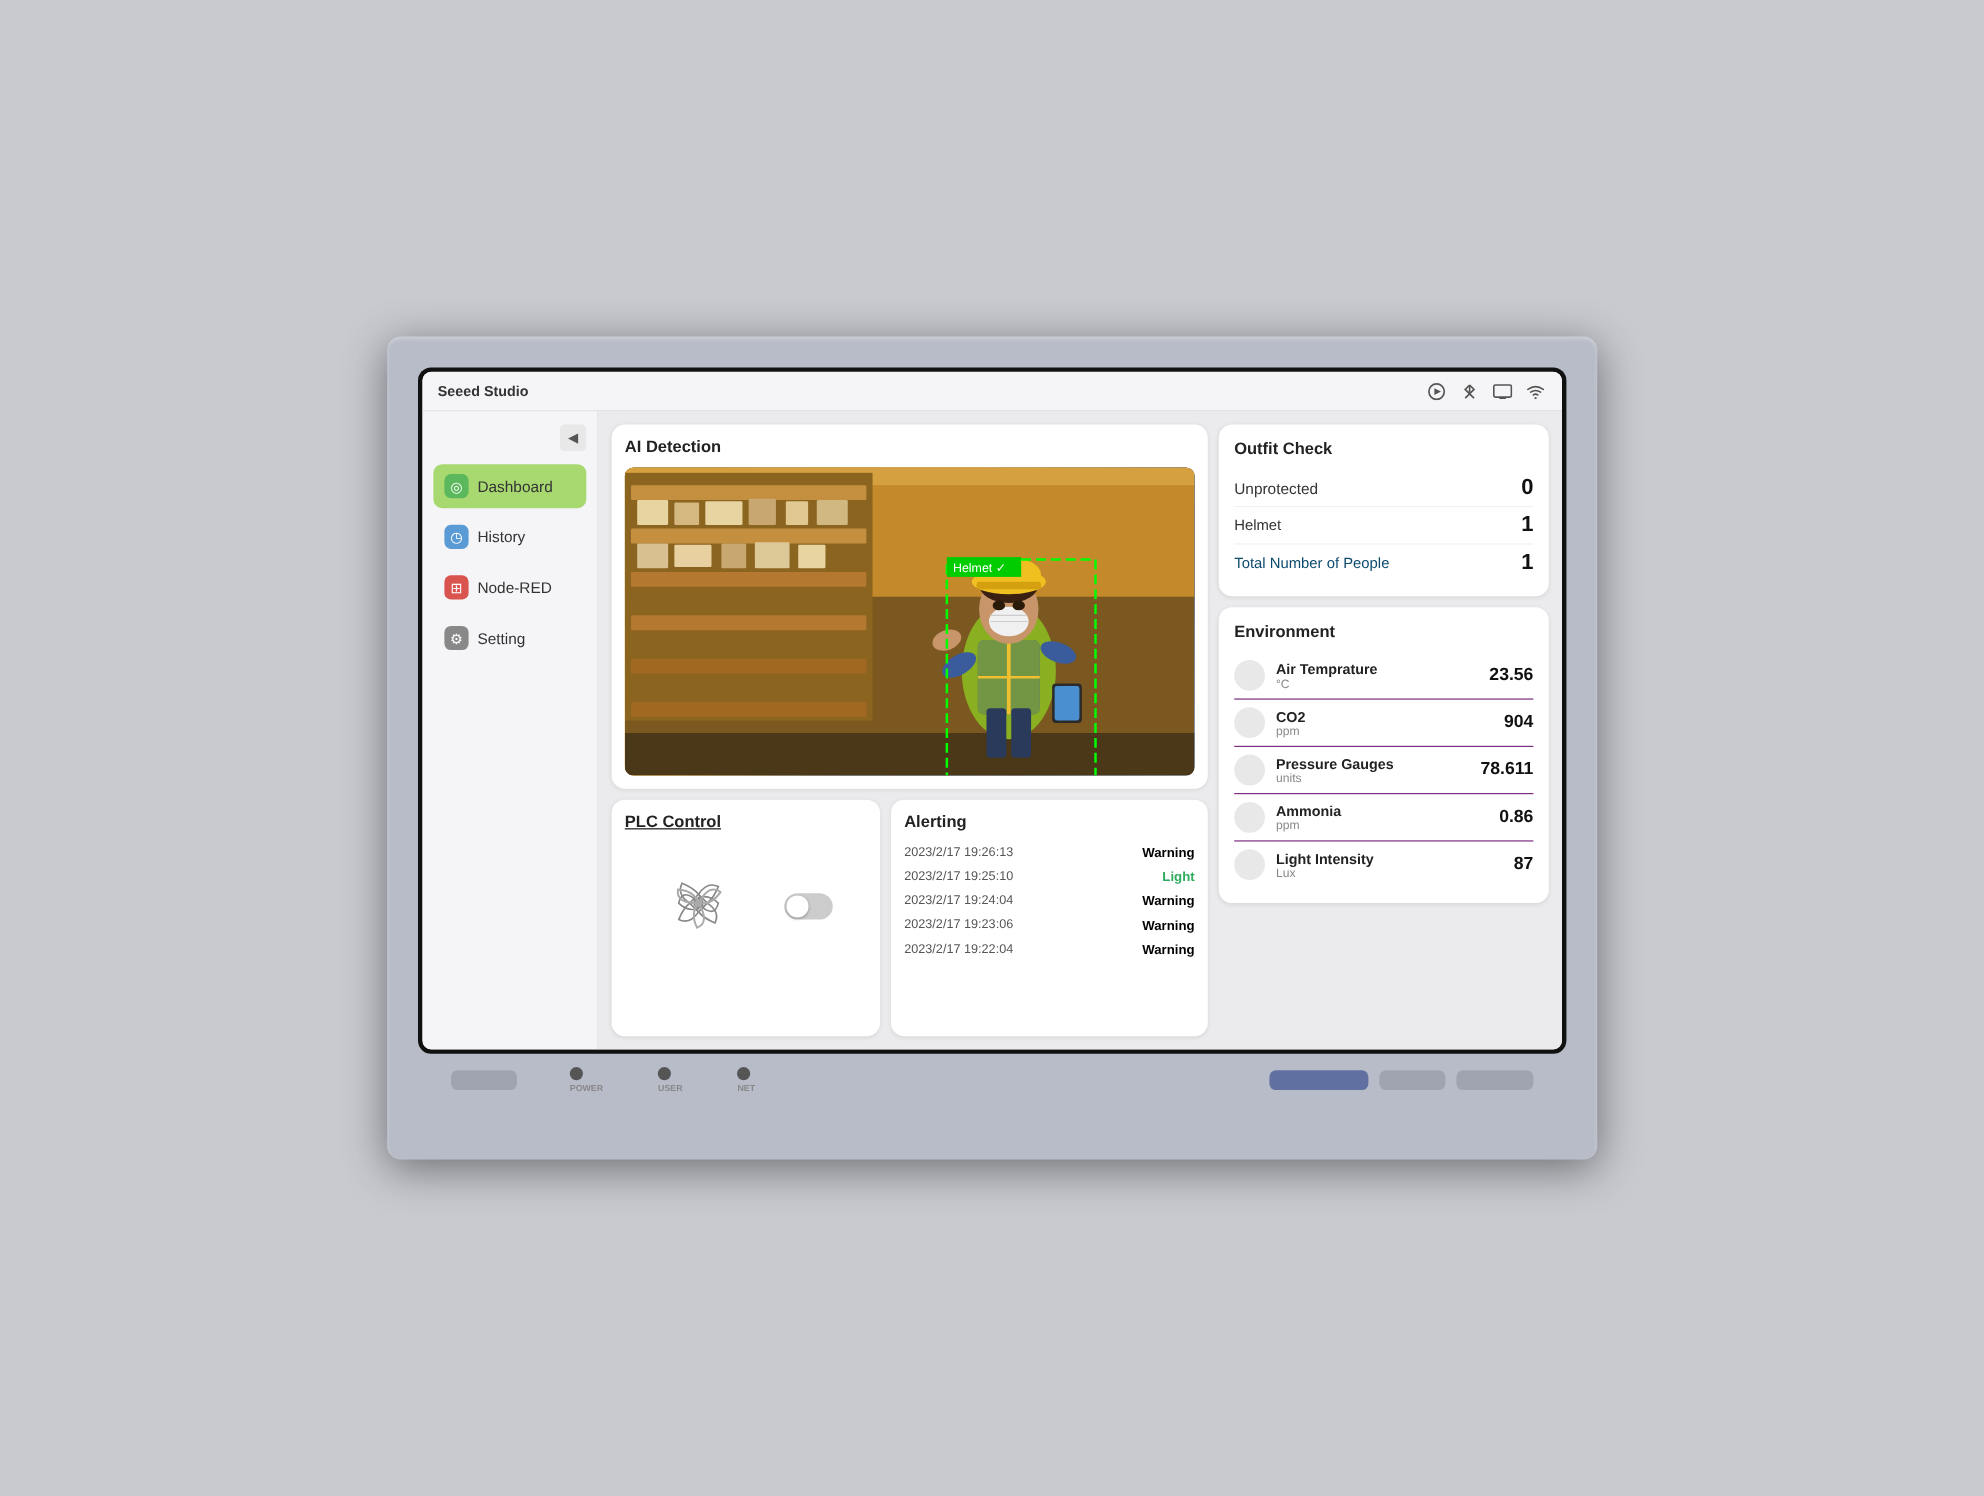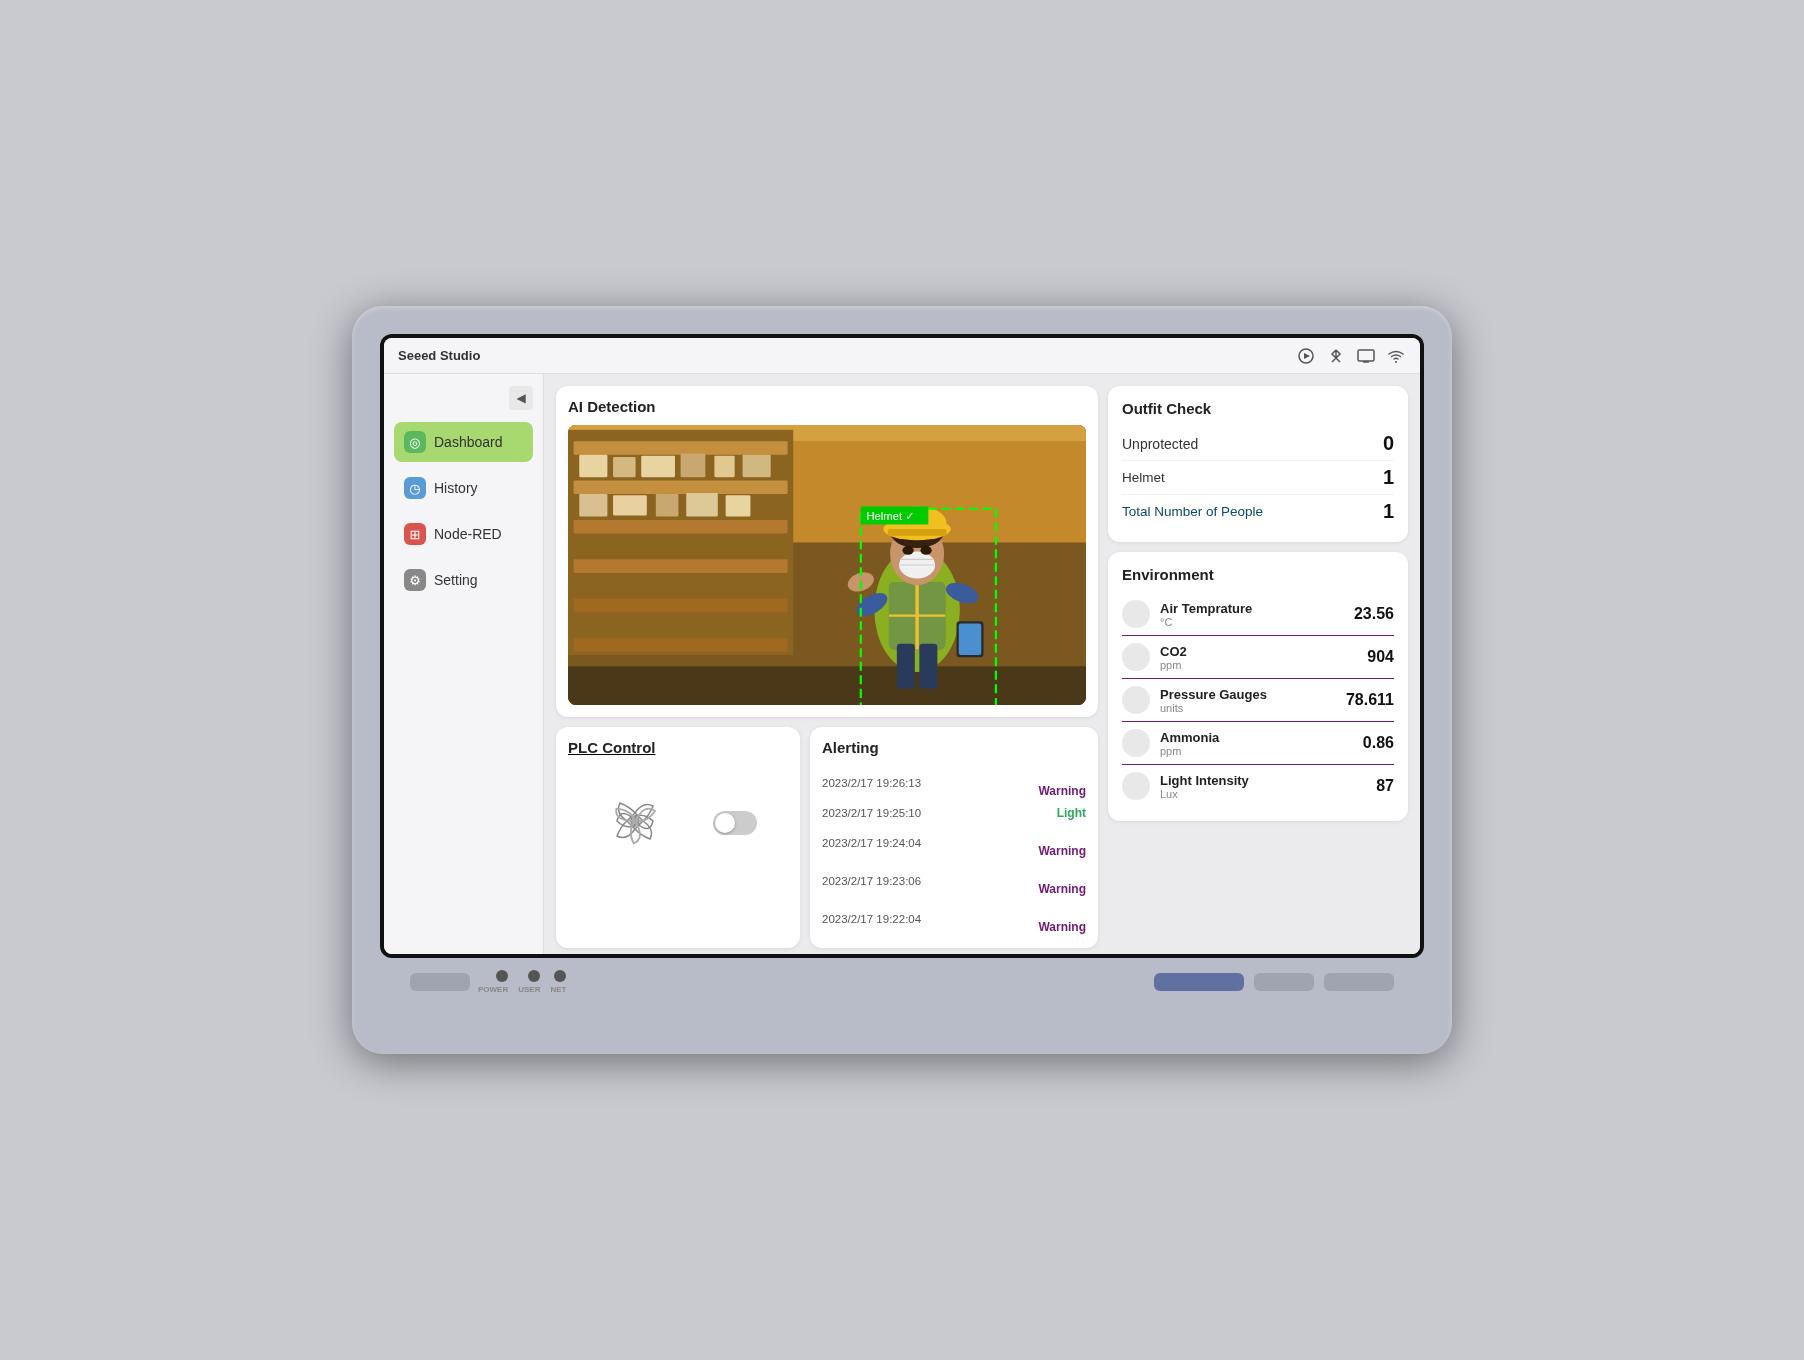--- a/index.html
+++ b/index.html
@@ -8,21 +8,21 @@
       display: flex;
       align-items: center;
       justify-content: center;
       min-height: 100vh;
       font-family: -apple-system, BlinkMacSystemFont, 'Segoe UI', sans-serif;
     }
 
     .device-outer {
       width: 1100px;
       background: #b8bcc8;
-      border-radius: 31px;
+      border-radius: 12px;
       padding: 28px 28px 60px 28px;
       box-shadow: 0 8px 40px rgba(0,0,0,0.45), inset 0 2px 4px rgba(255,255,255,0.3);
       position: relative;
     }
 
     .screen-bezel {
       background: #111;
       border-radius: 12px;
       padding: 4px;
     }
@@ -237,21 +237,21 @@
       align-items: center;
       font-size: 12px;
       padding: 2px 0;
     }
 
     .alert-time {
       color: #555;
       font-size: 11.5px;
     }
 
-    .alert-status-warning { color: #701a75; font-weight: 600; font-size: 12px; margin-top: 16px; }
+    .alert-status-warning { color: #000000; font-weight: 600; font-size: 12px; }
     .alert-status-health { color: #2eab5e; font-weight: 600; font-size: 12px; }
 
     
     .right-column {
       width: 300px;
       display: flex;
       flex-direction: column;
       gap: 10px;
     }
 
@@ -335,22 +335,23 @@
 
     .led-group {
       display: flex;
       gap: 10px;
       align-items: center;
     }
 
     .led {
       display: flex;
       flex-direction: column;
-      align-items: flex-end;
+      align-items: flex-start;
       gap: 3px;
+      margin-left: 40px;
     }
 
     .led-dot {
       width: 12px;
       height: 12px;
       border-radius: 50%;
       background: #555;
     }
 
     .led-dot.power { background: #555; }

